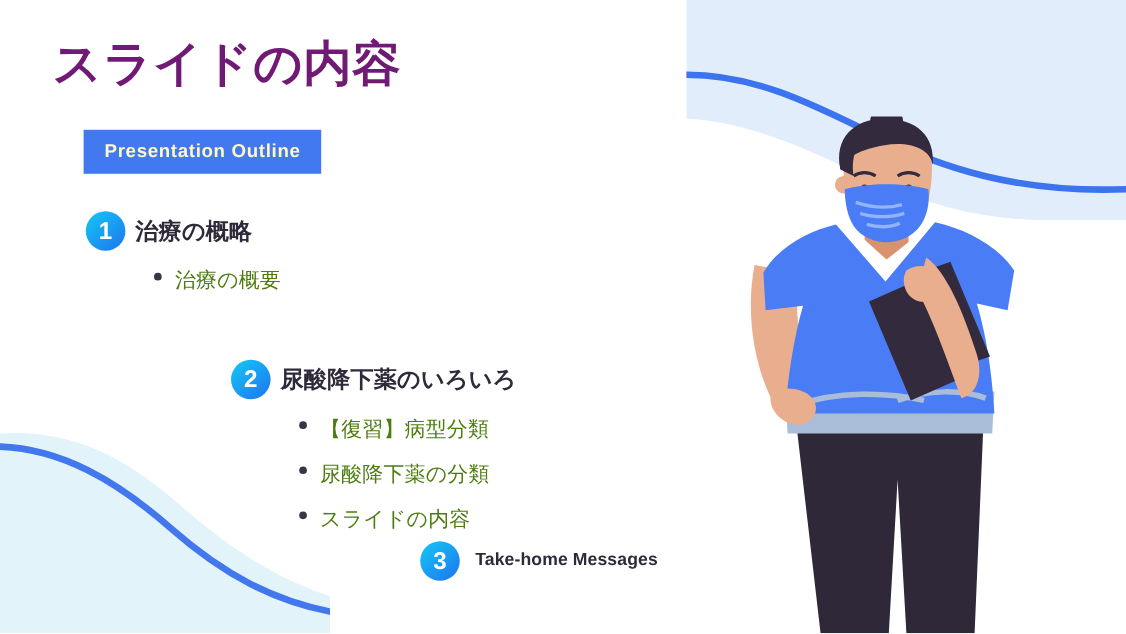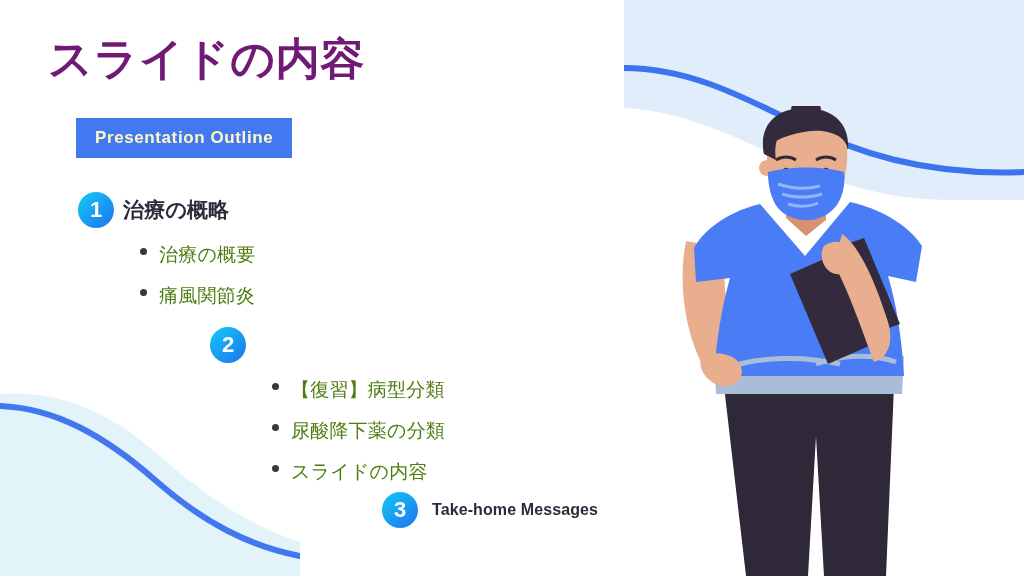--- a/index.html
+++ b/index.html
@@ -147,30 +147,27 @@
   <div class="section" id="section-1">
     <div class="section-head">
       <div class="num-badge">1</div>
       <div class="section-title">治療の概略</div>
     </div>
     <ul class="bullets">
       <li>
         <span class="dot"></span>
         <span>治療の概要</span>
       </li>
-      <li>
-        <span class="dot"></span>
-        <span>痛風関節炎</span>
-      </li>
     </ul>
   </div>
 
   <div class="section" id="section-2">
     <div class="section-head">
       <div class="num-badge">2</div>
+      <div class="section-title">尿酸降下薬のいろいろ</div>
     </div>
     <ul class="bullets">
       <li>
         <span class="dot"></span>
         <span>【復習】病型分類</span>
       </li>
       <li>
         <span class="dot"></span>
         <span>尿酸降下薬の分類</span>
       </li>

